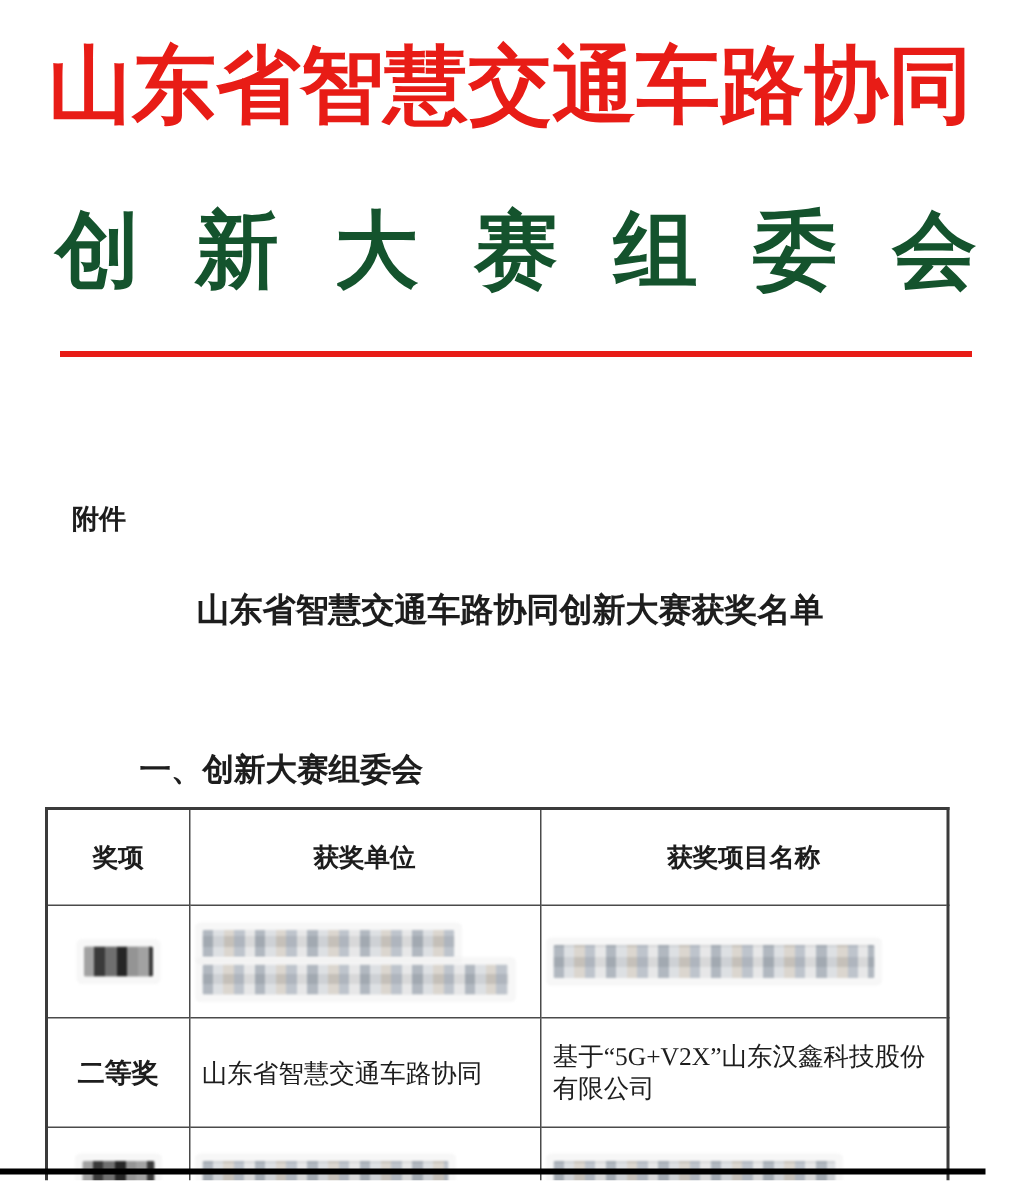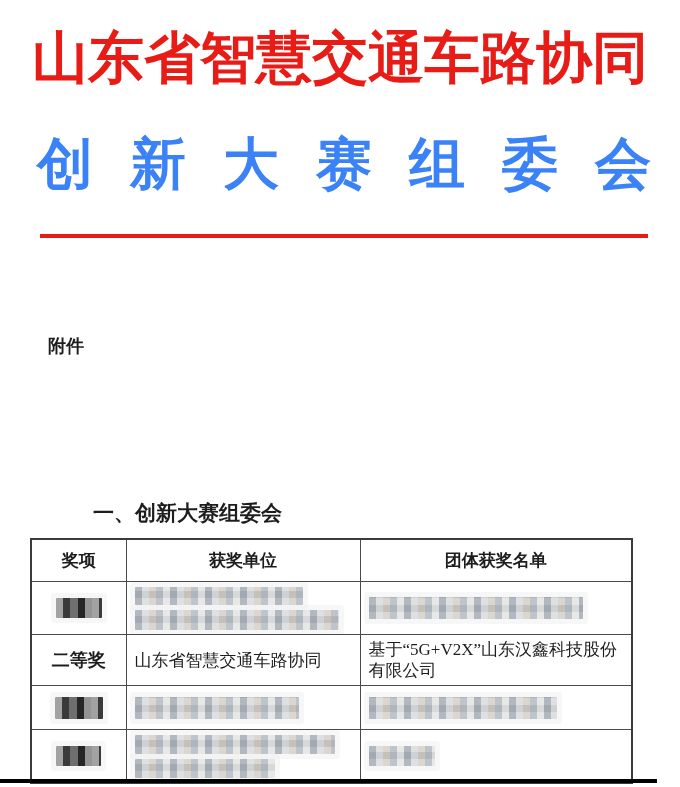--- a/index.html
+++ b/index.html
@@ -17,24 +17,24 @@
     text-align:center;
     font-family:"Liberation Serif","DejaVu Serif",serif;
     font-weight:bold;
     font-size:56px;line-height:1;
     color:#e81c16;
     white-space:nowrap;
   }
   .lh-line2{
     position:absolute;top:140px;left:0;width:644px;
     text-align:center;
-    font-family:Liberation Mono, monospace;
+    font-family:Liberation Serif, serif;
     font-weight:bold;
     font-size:56px;line-height:1;
-    color:#3b82f6;
+    color:#14532d;
     letter-spacing:37px;
     padding-left:37px;
     box-sizing:border-box;
     white-space:nowrap;
   }
   .red-rule{
     position:absolute;top:234px;left:40px;
     width:608px;height:4px;
     background:#e81c16;
   }
@@ -62,21 +62,21 @@
     border-collapse:collapse;
     table-layout:fixed;
     font-family:"Liberation Serif","DejaVu Serif",serif;
     font-size:17px;color:#1d1d1d;
   }
   .award-table col.c1{width:95px;}
   .award-table col.c2{width:234px;}
   .award-table col.c3{width:272px;}
   .award-table td,.award-table th{
     border:1px solid #4a4a4a;
-    padding:4px 8px;
+    padding:15px 8px;
     vertical-align:middle;
     overflow:hidden;
   }
   .award-table{border:2px solid #3b3b3b;}
   .award-table th{
     font-weight:bold;font-size:17px;
     text-align:center;
     height:33px;
   }
   .row-1 td{height:44px;}
@@ -140,33 +140,34 @@
 </head>
 <body>
 
 <div class="page">
 
   <div class="lh-line1">山东省智慧交通车路协同</div>
   <div class="lh-line2">创新大赛组委会</div>
   <div class="red-rule"></div>
 
   <div class="attachment">附件</div>
+  <div class="doc-title">山东省智慧交通车路协同创新大赛获奖名单</div>
   <div class="section-heading">一、创新大赛组委会</div>
 
   <table class="award-table">
     <colgroup>
         <col class="c1">
         <col class="c2">
         <col class="c3">
       </colgroup>
     <thead>
       <tr>
         <th>奖项</th>
         <th>获奖单位</th>
-        <th>团体获奖名单</th>
+        <th>获奖项目名称</th>
       </tr>
     </thead>
     <tbody>
       <tr class="row-1">
         <td class="cell-award">
           <span class="mosaic dark center-m m-r1a"></span>
         </td>
         <td class="cell-left">
           <span class="mosaic m-r1u1"></span>
           <span class="mosaic m-r1u2"></span>

